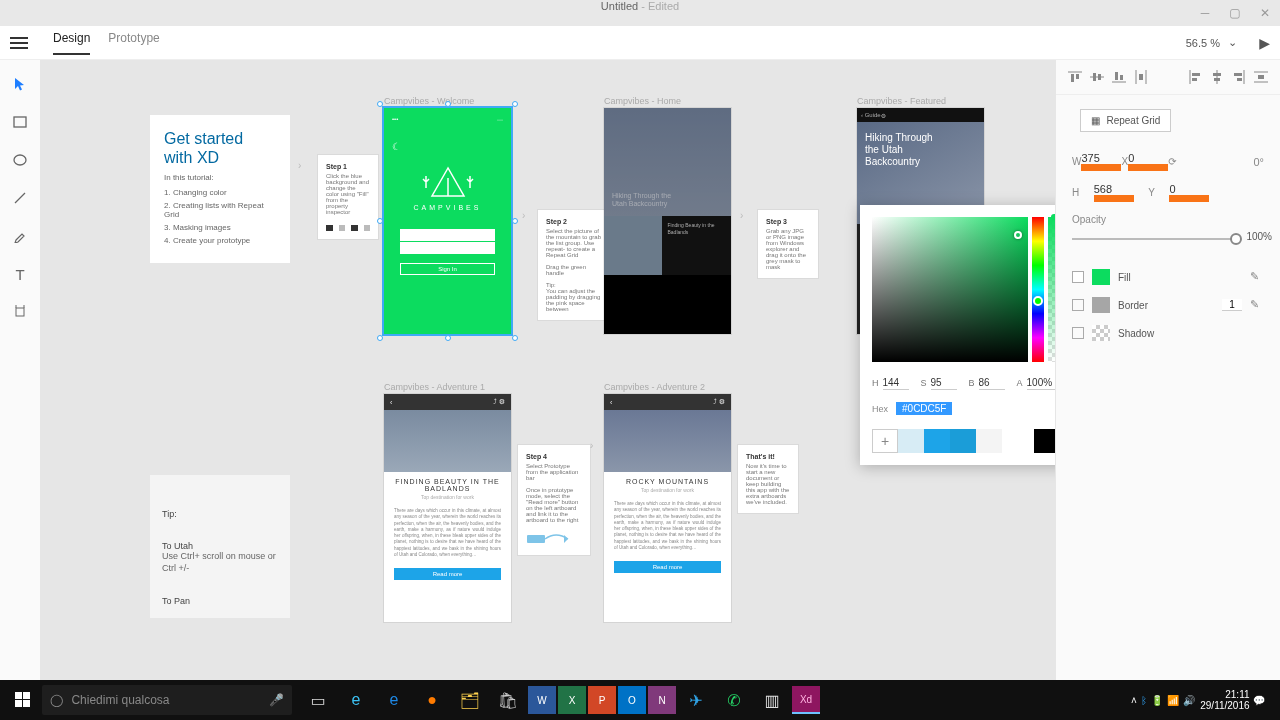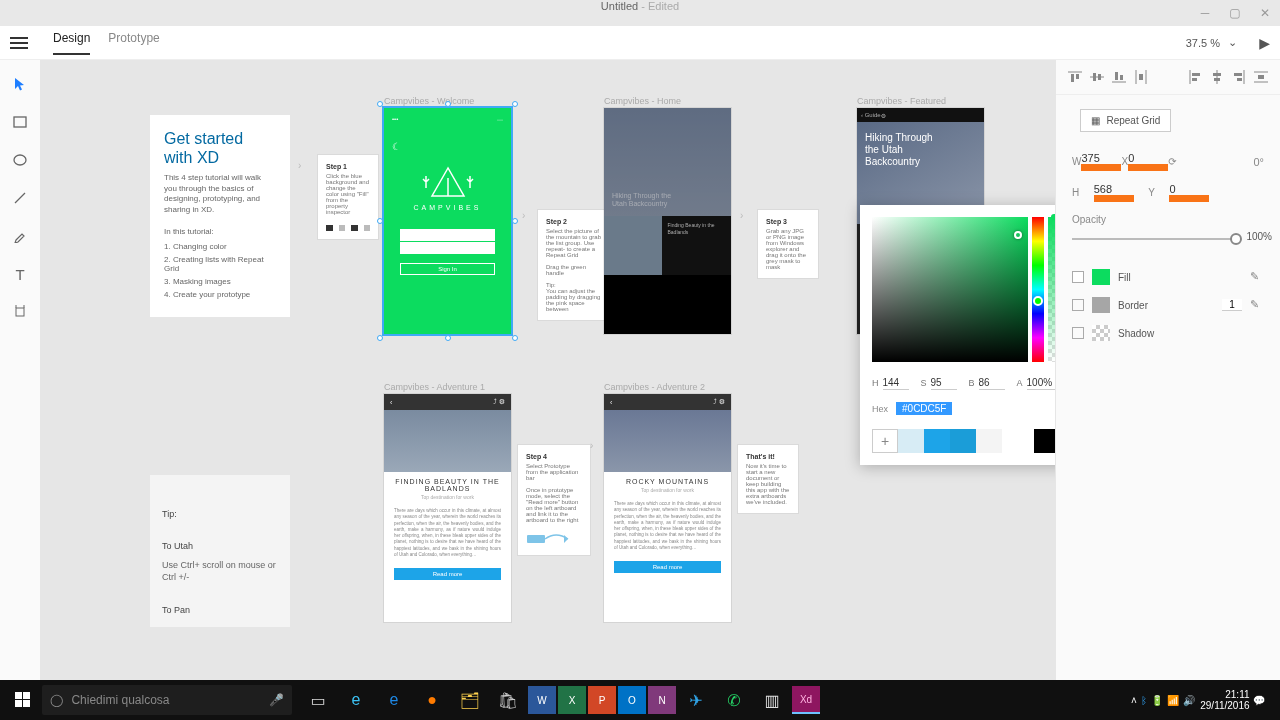--- a/index.html
+++ b/index.html
@@ -33,21 +33,21 @@
 
 
 .tut { position:absolute; left:110px; top:55px; width:140px; background:#fff; padding:14px; font-size:9px; color:#666; }
 .tut h2 { font-size:16px; color:#0369a1; font-weight:400; margin-bottom:6px; line-height:1.2; }
 .tut .intro { font-size:8px; line-height:1.3; margin-bottom:12px; }
 .tut .sect { font-size:8px; margin-bottom:6px; }
 .tut ol li { font-size:8px; margin:4px 0; list-style-position:inside; }
 
 .tips { position:absolute; left:110px; top:415px; width:140px; background:#f4f4f4; padding:12px; font-size:9px; color:#666; }
 .tips b { font-size:9px; display:block; margin-top:22px; color:#444; font-weight:400;}
-.tips p { font-size:9px; line-height:1.3; margin-top:9px; }
+.tips p { font-size:9px; line-height:1.3; margin-top:0; }
 
 
 .ab { position:absolute; }
 .ab .label { font-size:9px; color:#aaa; margin-bottom:2px; }
 .ab .mock { background:#fff; box-shadow:0 0 0 1px rgba(0,0,0,.08); position:relative; }
 .ab.sel .mock { box-shadow:0 0 0 2px #3fa9f5; }
 .handles { position:absolute; inset:-4px; pointer-events:none; }
 .handle { position:absolute; width:6px; height:6px; background:#fff; border:1px solid #3fa9f5; border-radius:50%; }
 .h-nw{top:-3px;left:-3px;} .h-ne{top:-3px;right:-3px;} .h-sw{bottom:-3px;left:-3px;} .h-se{bottom:-3px;right:-3px;}
 .h-n{top:-3px;left:50%;margin-left:-3px;} .h-s{bottom:-3px;left:50%;margin-left:-3px;}
@@ -166,21 +166,21 @@
   <div class="hamburger">
       <div></div>
       <div></div>
       <div></div>
     </div>
   <div class="tabs">
     <div class="tab active">Design</div>
     <div class="tab">Prototype</div>
   </div>
   <div class="zoom">
-    <span>37.5 %</span>
+    <span>56.5 %</span>
     <span>⌄</span>
     <span class="play">▶</span>
   </div>
 </div>
 
 <div class="main">
 
   <div class="ltb">
     <div class="tool sel">
         <svg width="14" height="14" viewBox="0 0 14 14">
@@ -214,21 +214,20 @@
           <line x1="3" y1="0" x2="3" y2="3" stroke="#666"></line>
           <line x1="11" y1="0" x2="11" y2="3" stroke="#666"></line>
         </svg>
       </div>
   </div>
 
   <div class="canvas">
 
     <div class="tut">
       <h2>Get started with XD</h2>
-      <p class="intro">This 4 step tutorial will walk you through the basics of designing, prototyping, and sharing in XD.</p>
       <p class="sect">In this tutorial:</p>
       <ol>
         <li>Changing color</li>
         <li>Creating lists with Repeat Grid</li>
         <li>Masking images</li>
         <li>Create your prototype</li>
       </ol>
     </div>
     <span class="chev" style="left:258px;top:100px;">›</span>
 

